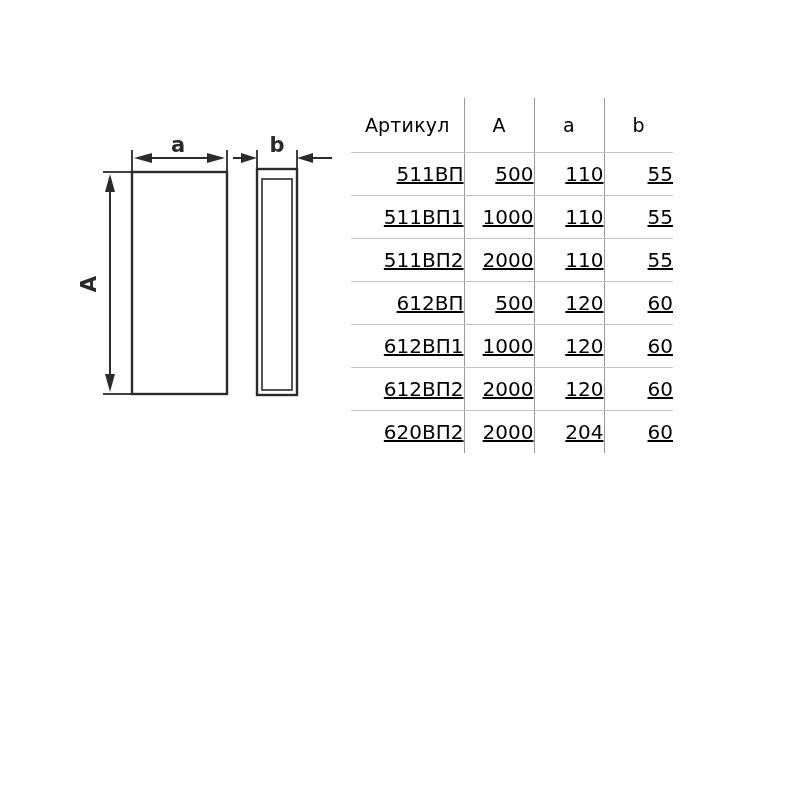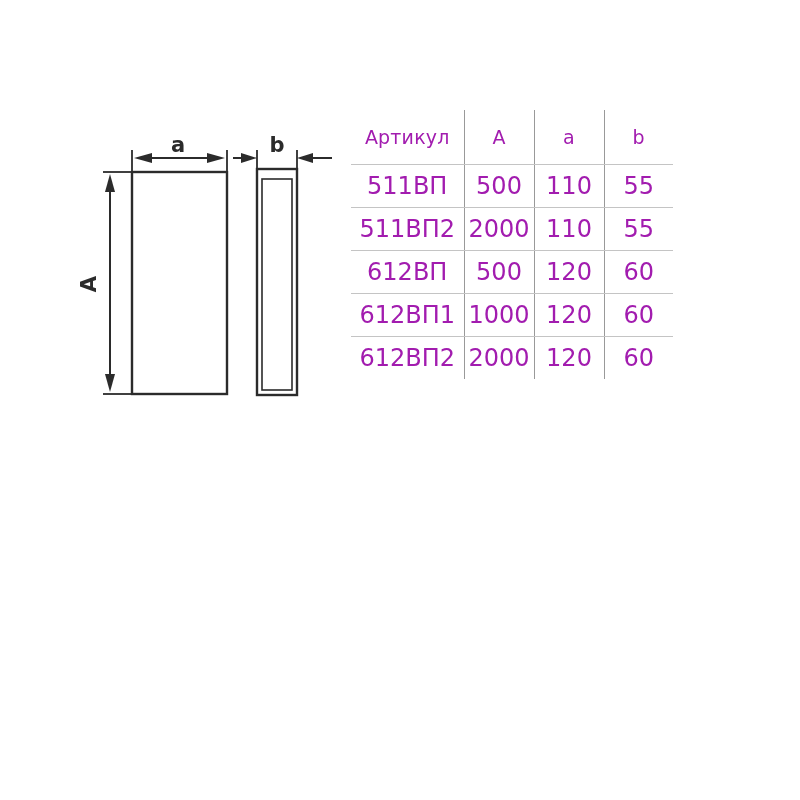--- a/index.html
+++ b/index.html
@@ -46,39 +46,40 @@
   }
   svg.drawing text {
     fill: #2b2b2b;
     font-family: "DejaVu Sans", "Liberation Sans", sans-serif;
     font-size: 21px;
     font-weight: bold;
   }
   table.spec {
     position: absolute;
     left: 351px;
-    top: 110px;
+    top: 98px;
     width: 322px;
     border-collapse: collapse;
     table-layout: fixed;
-    color: #a21caf;
+    color: #000000;
   }
   table.spec th {
     height: 54px;
     font-weight: normal;
     font-size: 19px;
     text-align: center;
     vertical-align: middle;
     letter-spacing: 0.2px;
   }
   table.spec td {
     height: 42px;
-    font-size: 24px;
-    text-align: center;
+    font-size: 20px;
+    text-align: right;
     vertical-align: middle;
+    text-decoration: underline;
   }
   table.spec th, table.spec td {
     border-bottom: 1.5px solid #c4c4c4;
     padding: 0;
   }
   table.spec tbody tr:last-child td {
     border-bottom: none;
   }
   table.spec .c1, table.spec .c2, table.spec .c3 {
     border-left: 1.5px solid #999999;
@@ -145,20 +146,26 @@
         </tr>
       </thead>
     <tbody>
         <tr>
           <td class="c0">511ВП</td>
           <td class="c1">500</td>
           <td class="c2">110</td>
           <td class="c3">55</td>
         </tr>
         <tr>
+          <td class="c0">511ВП1</td>
+          <td class="c1">1000</td>
+          <td class="c2">110</td>
+          <td class="c3">55</td>
+        </tr>
+        <tr>
           <td class="c0">511ВП2</td>
           <td class="c1">2000</td>
           <td class="c2">110</td>
           <td class="c3">55</td>
         </tr>
         <tr>
           <td class="c0">612ВП</td>
           <td class="c1">500</td>
           <td class="c2">120</td>
           <td class="c3">60</td>
@@ -168,16 +175,22 @@
           <td class="c1">1000</td>
           <td class="c2">120</td>
           <td class="c3">60</td>
         </tr>
         <tr>
           <td class="c0">612ВП2</td>
           <td class="c1">2000</td>
           <td class="c2">120</td>
           <td class="c3">60</td>
         </tr>
+        <tr>
+          <td class="c0">620ВП2</td>
+          <td class="c1">2000</td>
+          <td class="c2">204</td>
+          <td class="c3">60</td>
+        </tr>
       </tbody>
   </table>
 
 </div>
 
 </body></html>

